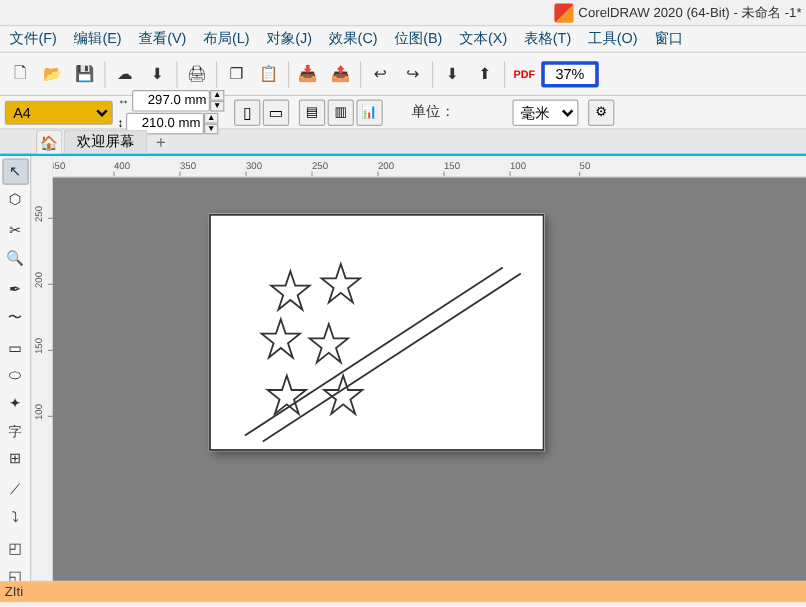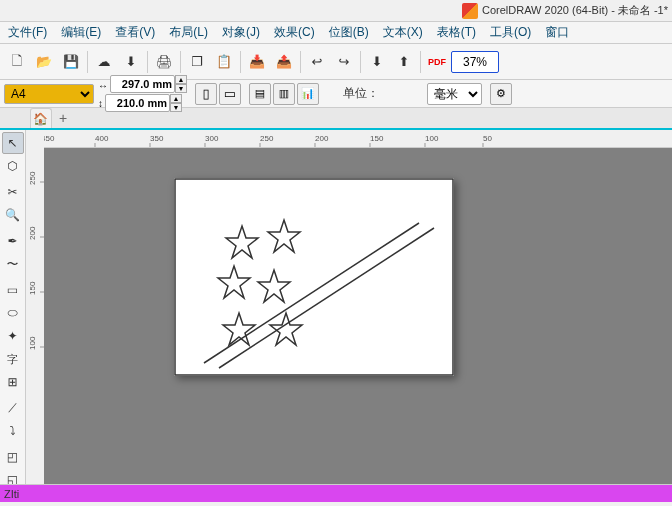--- a/index.html
+++ b/index.html
@@ -59,21 +59,21 @@
       border-radius: 2px;
       cursor: pointer;
       font-size: 13px;
       background: transparent;
       color: #333;
       flex-shrink: 0;
     }
     .tb-sep { width: 1px; height: 22px; background: #ccc; margin: 0 2px; flex-shrink: 0; }
     .tb-zoom {
       width: 48px; height: 22px;
-      border: 1px solid #1d4ed8;
+      border: 3px solid #1d4ed8;
       background: white;
       text-align: center;
       font-size: 12px;
       border-radius: 2px;
       padding: 0 2px;
     }
 
     
     #property-bar {
       background: #f5f5f5;
@@ -95,21 +95,20 @@
       width: 90px;
     }
     .prop-input {
       width: 65px; height: 18px;
       border: 1px solid #aaa;
       background: white;
       font-size: 11px;
       text-align: right;
       padding: 0 2px;
       border-radius: 2px;
-      font-weight: bold;
     }
     .prop-spin {
       display: flex; flex-direction: column;
     }
     .spin-btn {
       width: 12px; height: 9px;
       border: 1px solid #aaa;
       background: #f0f0f0;
       font-size: 7px;
       display: flex; align-items: center; justify-content: center;
@@ -248,21 +247,21 @@
       height: 198px;
       background: white;
       box-shadow: 3px 3px 8px rgba(0,0,0,0.4);
       left: 130px;
       top: 30px;
     }
 
     
     #status-bar {
       height: 18px;
-      background: #d946ef;
+      background: #fdba74;
       border-top: 1px solid #ccc;
       display: flex;
       align-items: center;
       padding: 0 4px;
       font-size: 11px;
       color: #333;
       gap: 8px;
     }
 
     
@@ -355,20 +354,23 @@
   </div>
   <span class="prop-label" style="margin-left:20px;">单位：</span>
   <select class="unit-select">
     <option>毫米</option><option>厘米</option><option>像素</option><option>英寸</option>
   </select>
   <div class="prop-icon-btn" style="margin-left:4px;">⚙</div>
 </div>
 
 <div id="tabs-bar">
   <div class="tab-home">🏠</div>
+  <div class="tab-item">
+    <span>欢迎屏幕</span>
+  </div>
   <div class="tab-add">+</div>
 </div>
 
 <div id="main-layout">
 
   <div id="toolbox">
       <div class="tool-btn active">↖</div>
       <div class="tool-btn">⬡</div>
       <div class="tool-sep"></div>
       <div class="tool-btn">✂</div>

